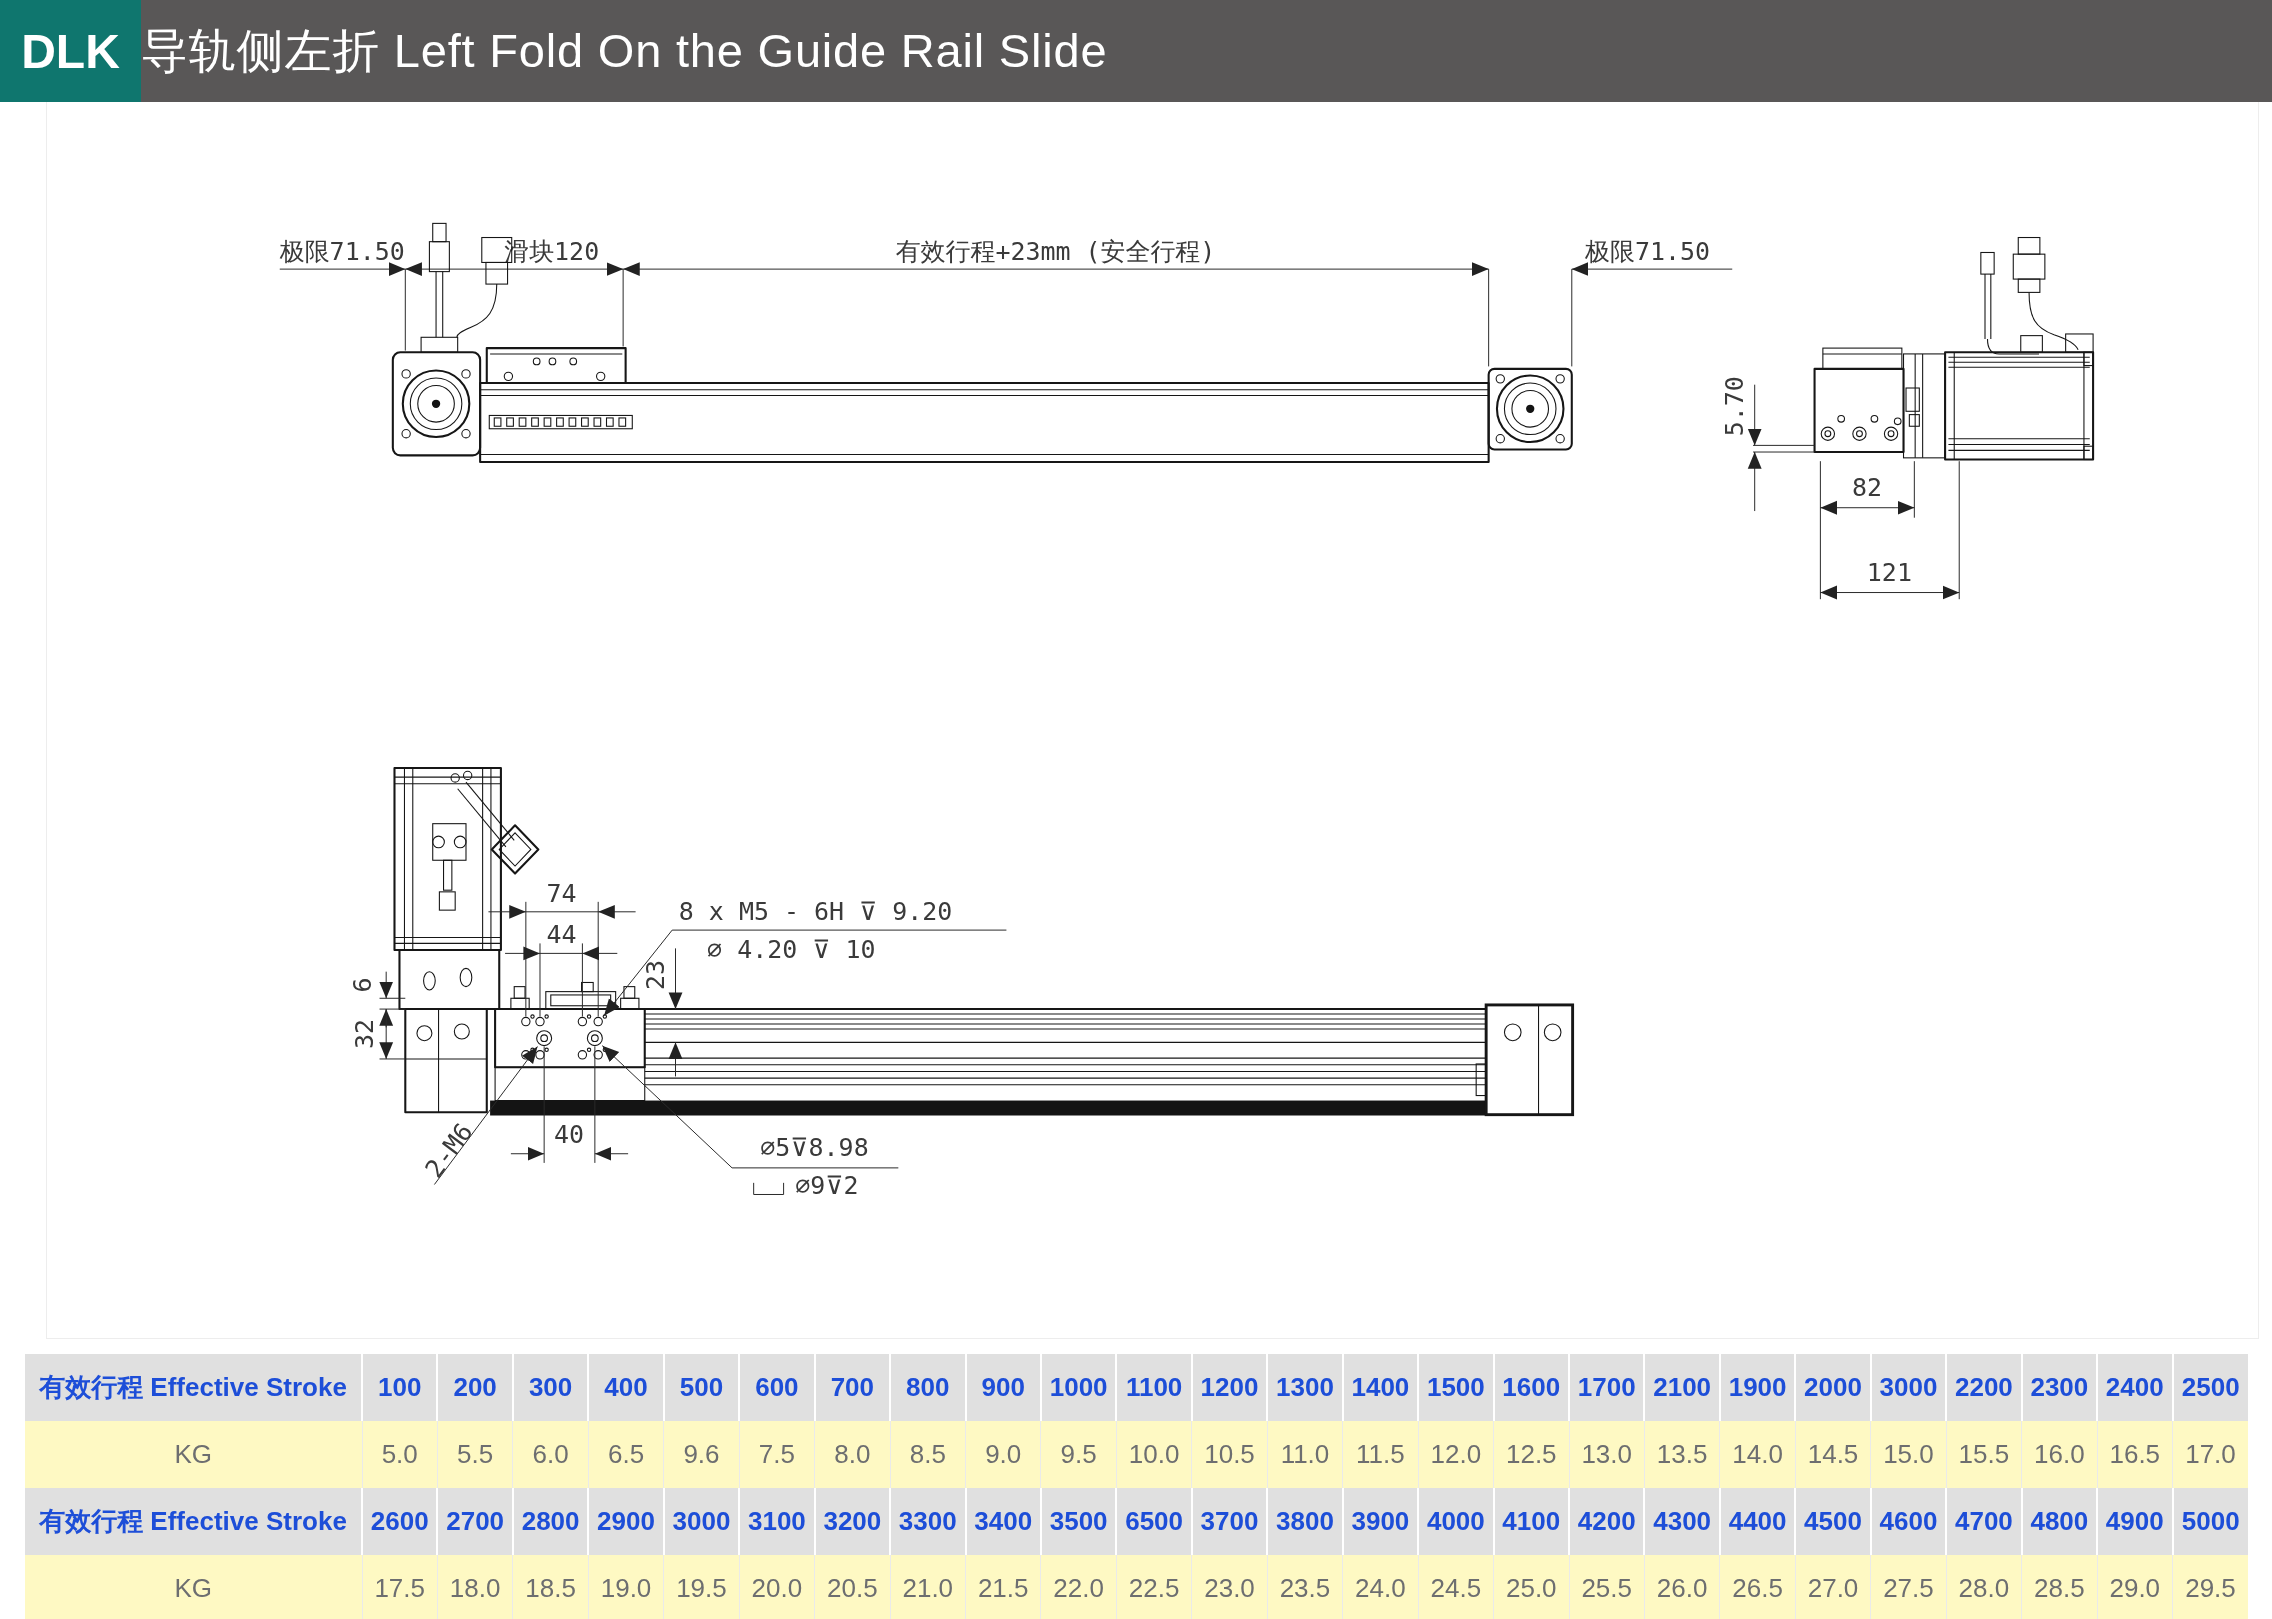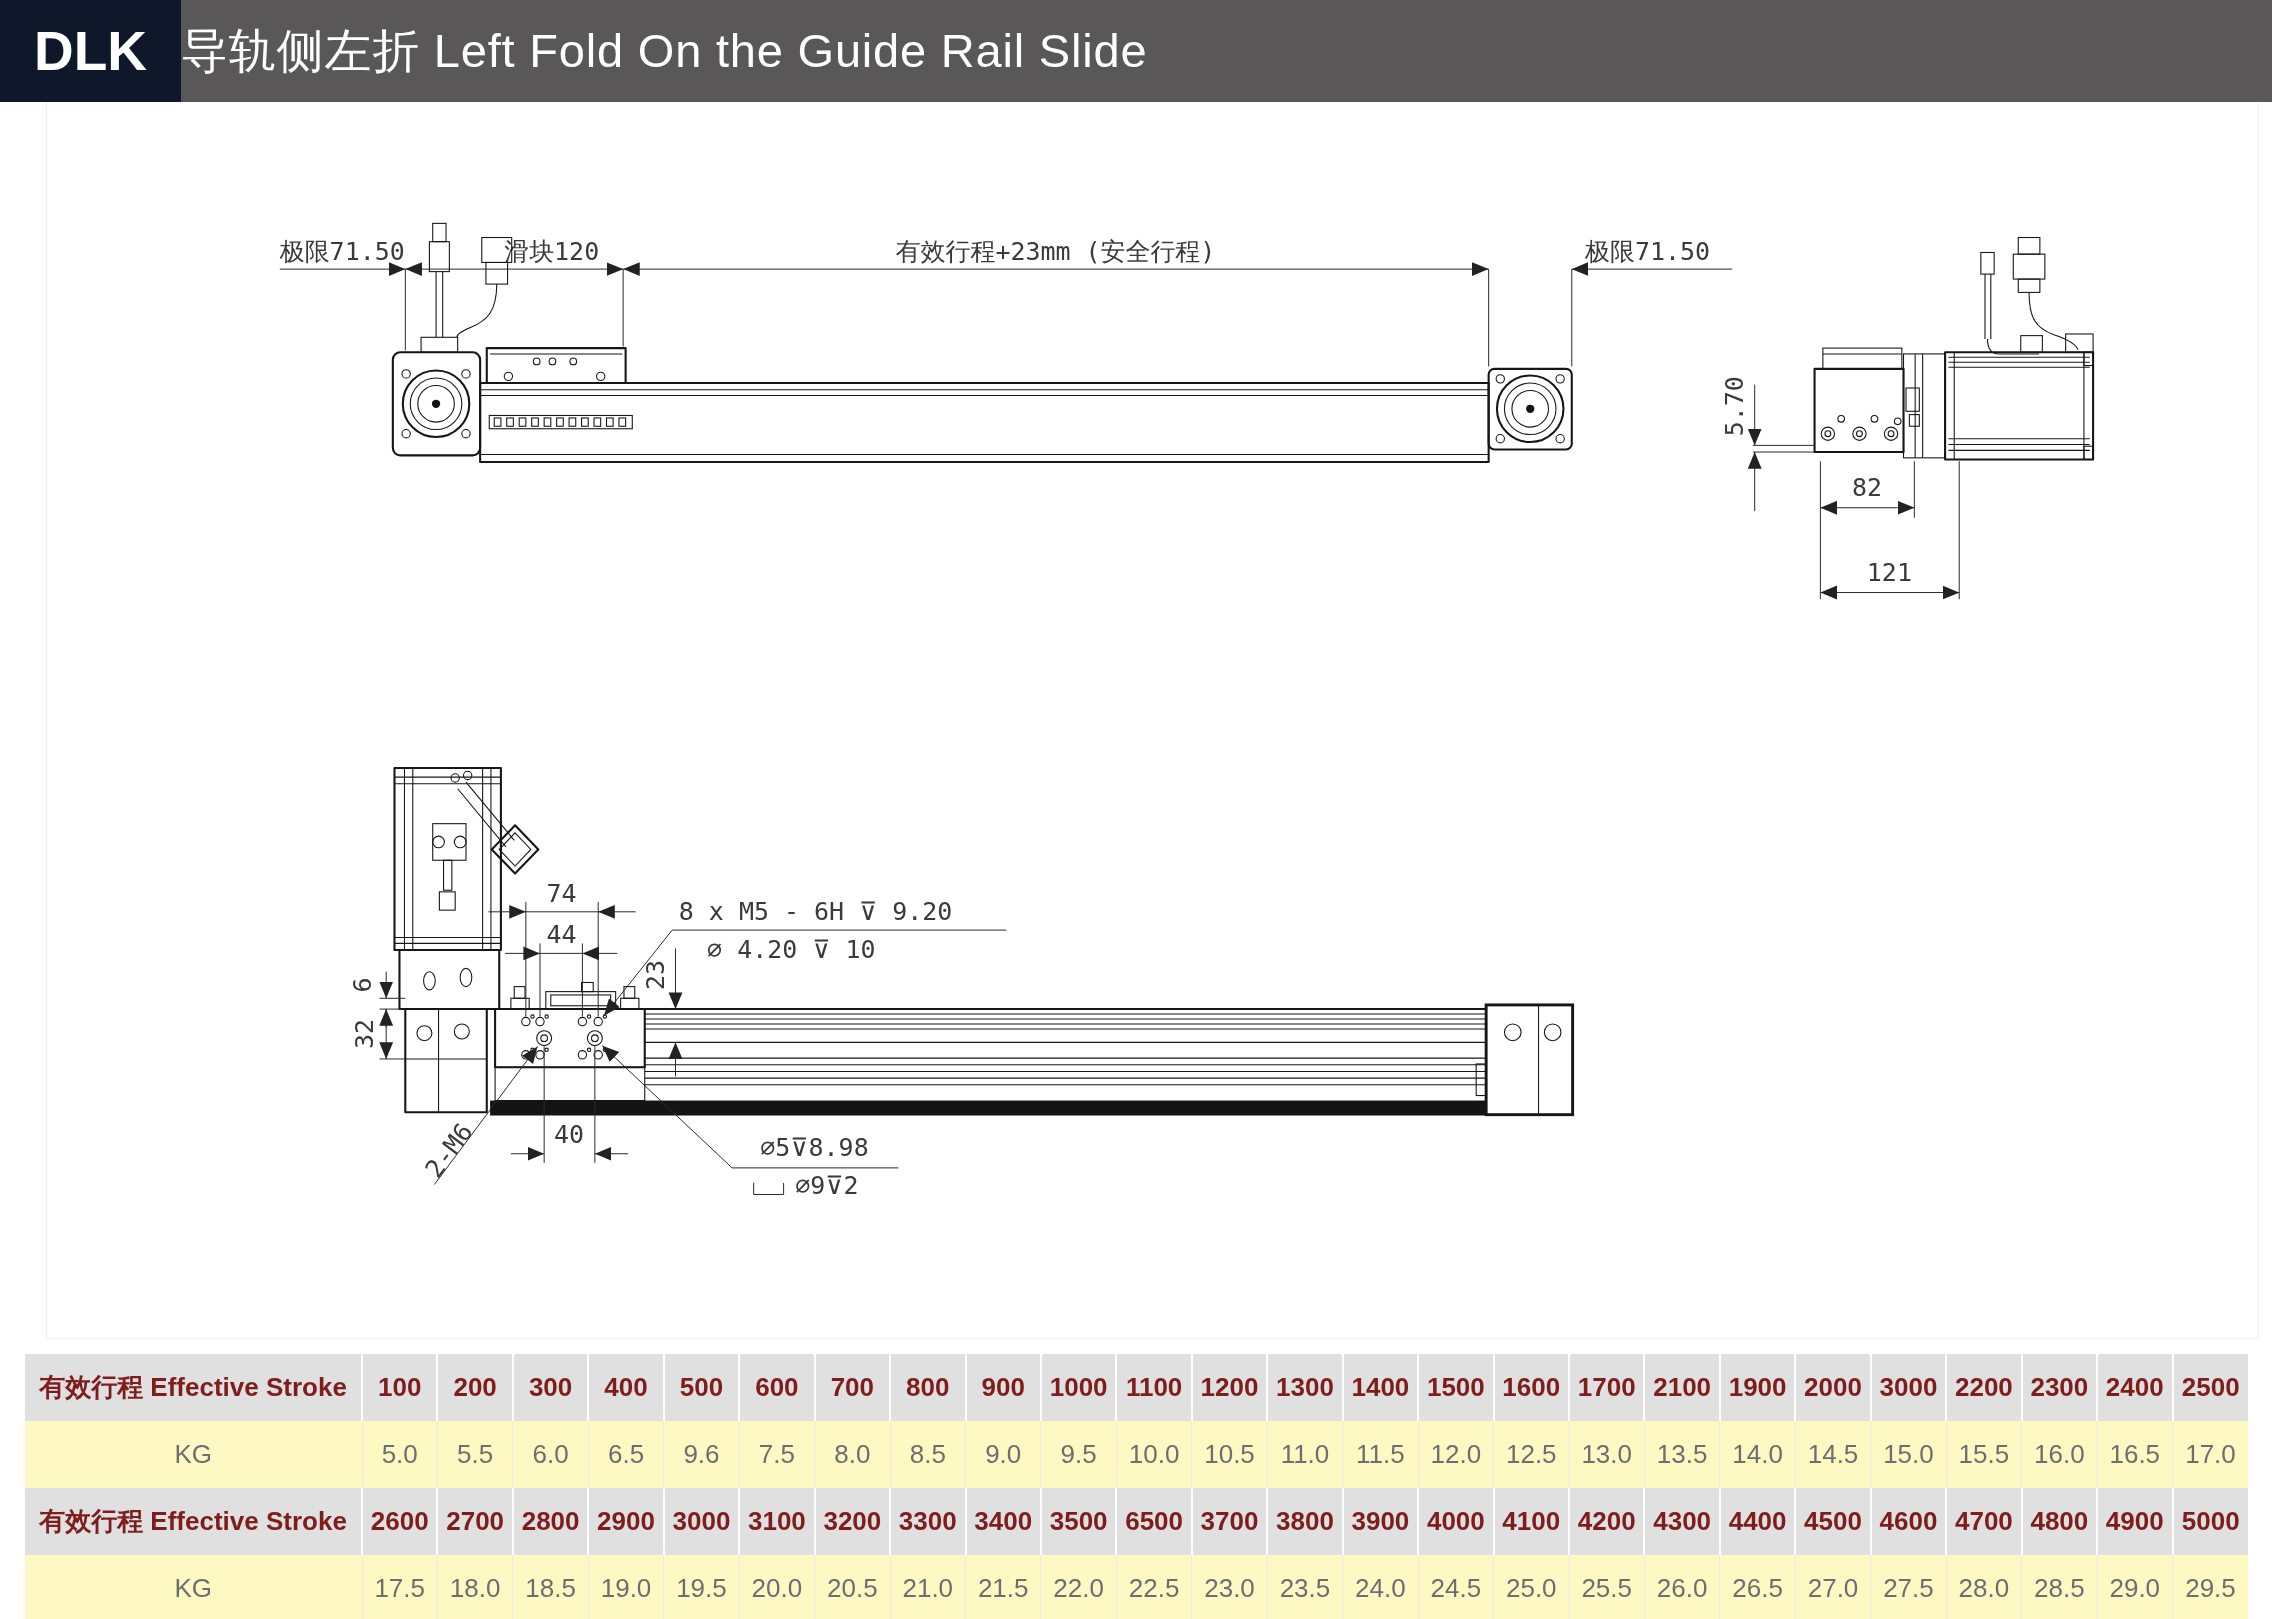--- a/index.html
+++ b/index.html
@@ -1,42 +1,42 @@
 <!DOCTYPE html>
 <html style="font-size:13.3px"><head>
 <meta charset="utf-8">
 <style>
   html,body { margin:0; padding:0; background:#fff; }
   .page { position:relative; width:2273px; height:1620px; background:#fff; overflow:hidden;
           font-family:"Liberation Sans", sans-serif; }
 
   
   .hdr { position:absolute; left:0; top:0; width:2273px; height:102px; display:flex; }
-  .hdr-badge { width:181px; height:102px; background:#0f172a; color:#fff; font-weight:bold;
-               font-size:55px; display:flex; align-items:center; justify-content:center; }
+  .hdr-badge { width:141px; height:102px; background:#0f766e; color:#fff; font-weight:bold;
+               font-size:48px; display:flex; align-items:center; justify-content:center; }
   .hdr-title { flex:1; background:#595757; color:#fff; display:flex; align-items:center;
                font-size:47px; letter-spacing:0.8px; }
 
   
   .canvas { position:absolute; left:46px; top:102px; width:2213px; height:1237px;
             border:1.7px solid #ededed; border-top:none; box-sizing:border-box; background:#fff; }
   svg { display:block; }
   .g1 { stroke:#161616; stroke-width:2.5; fill:none; stroke-linejoin:round; }
   .g2 { stroke:#161616; stroke-width:1.3; fill:none; }
   .g3 { stroke:#161616; stroke-width:3.5; fill:none; }
   .d  { stroke:#2a2a2a; stroke-width:1.2; fill:none; }
   .dt { font-family:"DejaVu Sans Mono", monospace; font-size:30px; fill:#3a3a3a; stroke:none; }
   .fillb { fill:#141414; stroke:none; }
 
   
   .spec-table { position:absolute; left:25px; top:1354px; width:2223px; border-collapse:collapse;
                 table-layout:fixed; }
   .spec-table td { height:65px; text-align:center; vertical-align:middle; font-size:26px; }
   .spec-table .label-cell { width:334px; }
-  .header-row td { background:#e0e0e0; font-weight:bold; color:#7f1d1d; border-left:2.5px solid #fff; }
+  .header-row td { background:#e0e0e0; font-weight:bold; color:#1d4ed8; border-left:2.5px solid #fff; }
   .header-row td:first-child { border-left:none; }
   .data-row td { background:#fef9c3; color:#6d6e70; border-left:1.7px solid #eaeaea; }
   .data-row td:first-child { border-left:none; }
 </style>
 </head>
 <body>
 
 <div class="page">
 
   <div class="hdr">

